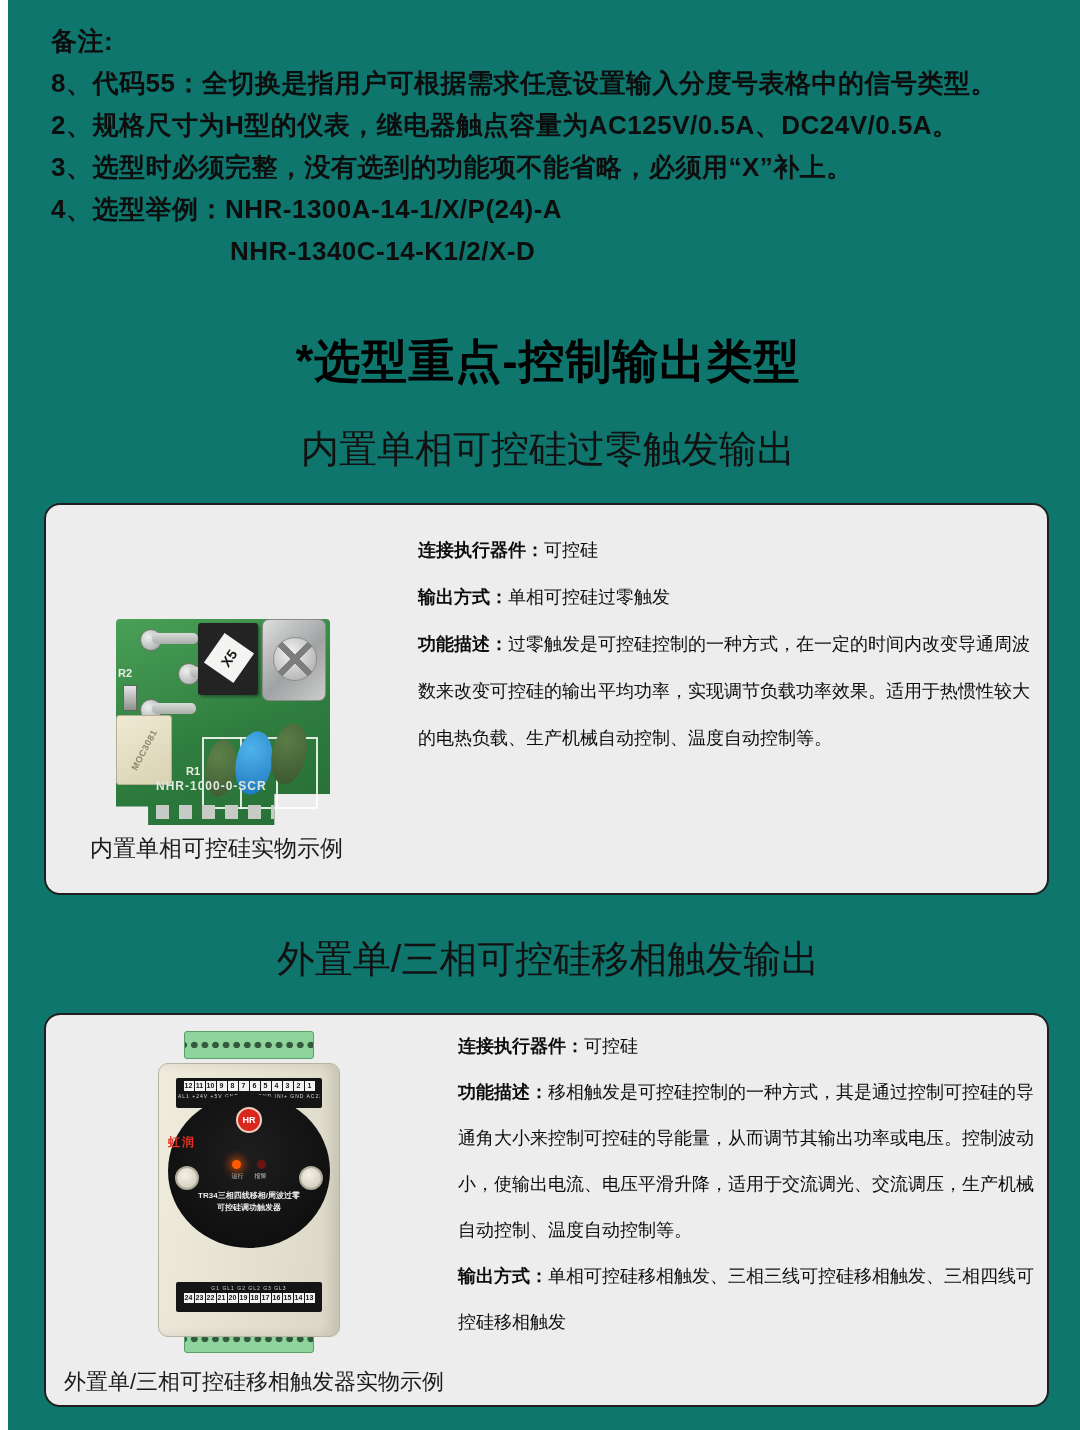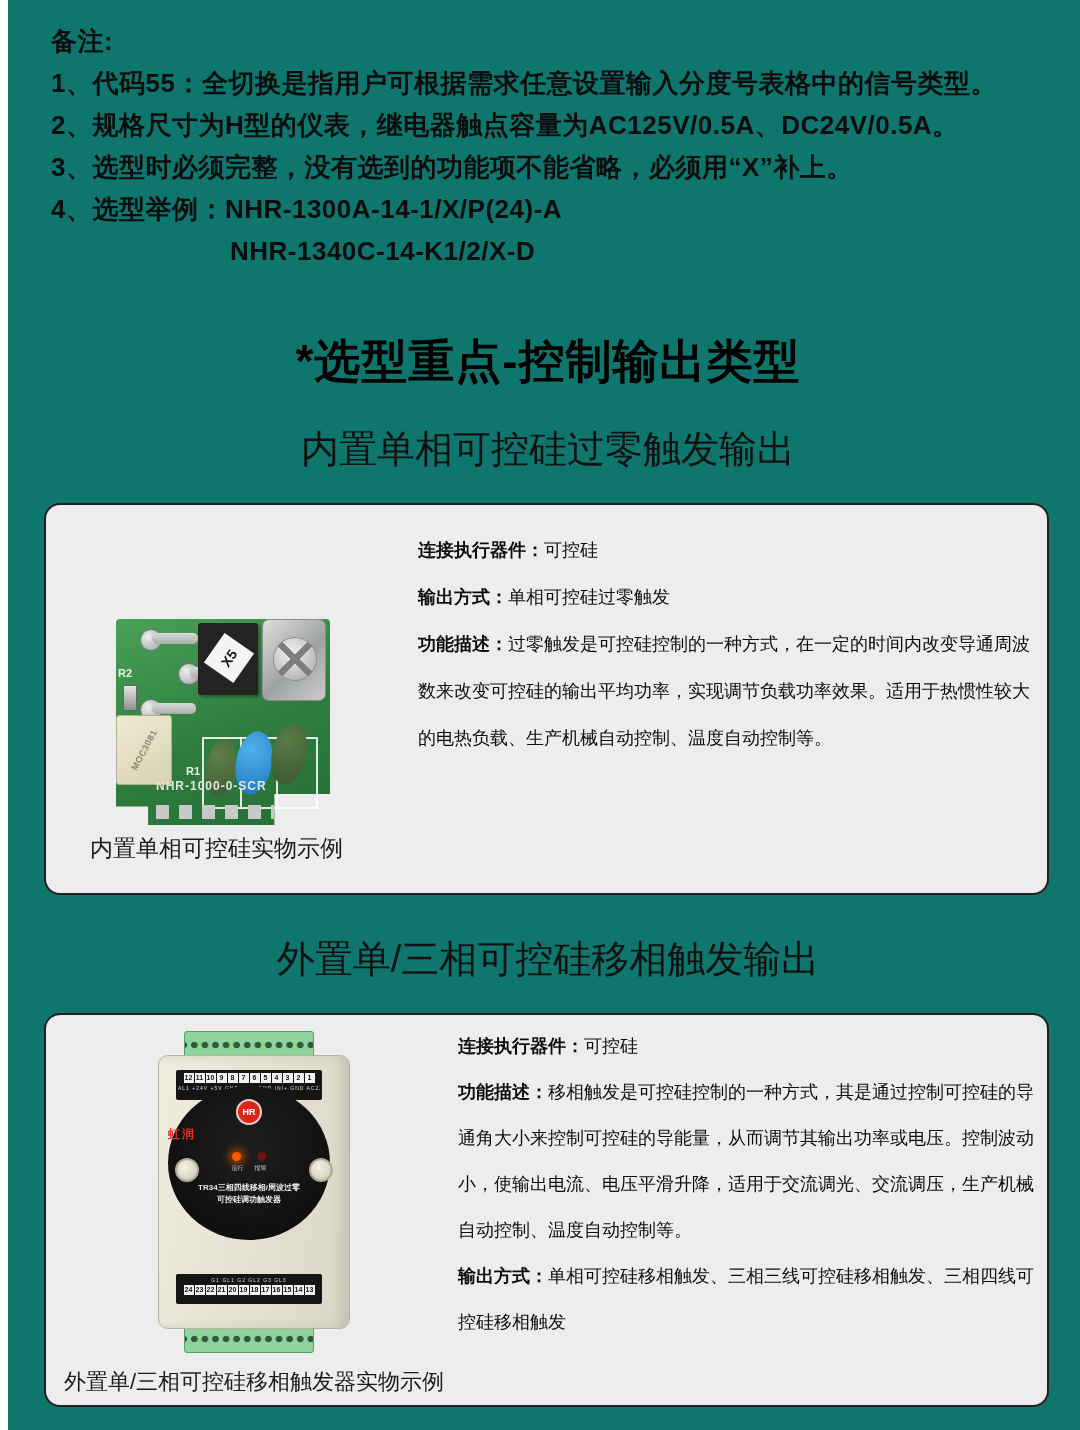--- a/index.html
+++ b/index.html
@@ -79,23 +79,23 @@
       background:repeating-linear-gradient(90deg,#c6cbc6 0 13px,transparent 13px 23px);}
 
   
   .device{position:absolute;left:112px;top:16px;width:180px;height:322px;}
   .term{position:absolute;left:26px;width:128px;height:26px;border-radius:3px;
       background-color:#8fd49c;border:1px solid #58a068;
       background-image:radial-gradient(circle,#33593d 3px,transparent 3.6px);
       background-size:10.6px 26px;background-position:4px 0;}
   .term.top{top:0;}
   .term.bottom{top:294px;}
-  .dev-body{position:absolute;left:0;top:24px;width:180px;height:272px;border-radius:10px;
+  .dev-body{position:absolute;left:0;top:32px;width:180px;height:272px;border-radius:10px;
       background:linear-gradient(100deg,#f0edde,#dbd7c6);border:1px solid #b7b3a2;
-      box-shadow:inset -8px 0 12px rgba(0,0,0,.10);padding-left:10px;}
+      box-shadow:inset -8px 0 12px rgba(0,0,0,.10);}
   .strip{position:absolute;left:17px;width:146px;background:#151515;border-radius:2px;
       box-sizing:border-box;padding:3px 2px 2px 2px;}
   .strip.top{top:14px;height:30px;}
   .strip.bottom{top:218px;height:30px;}
   .tcells{display:flex;gap:1px;justify-content:center;}
   .tcell{width:10px;height:10px;background:#f2f2f2;color:#111;font-size:7px;line-height:10px;
       text-align:center;font-weight:bold;}
   .strip-sub{font-size:5px;color:#d8d8d8;text-align:center;letter-spacing:1px;margin-top:2px;
       white-space:nowrap;overflow:hidden;}
   .strip.bottom .strip-sub{margin:0 0 2px 0;}
@@ -117,21 +117,21 @@
   .dev-hole.left{left:16px;}
   .dev-hole.right{right:16px;}
 </style>
 </head>
 <body>
 
 <div class="page">
 
   <section class="notes">
     <div>备注:</div>
-    <div>1、代码55：全切换是指用户可根据需求任意设置输入分度号表格中的信号类型。</div>
+    <div>8、代码55：全切换是指用户可根据需求任意设置输入分度号表格中的信号类型。</div>
     <div>2、规格尺寸为H型的仪表，继电器触点容量为AC125V/0.5A、DC24V/0.5A。</div>
     <div>3、选型时必须完整，没有选到的功能项不能省略，必须用“X”补上。</div>
     <div>4、选型举例：NHR-1300A-14-1/X/P(24)-A</div>
     <div class="note-cont">NHR-1340C-14-K1/2/X-D</div>
   </section>
 
   <h1 class="main-title">*选型重点-控制输出类型</h1>
 
   <h2 class="subtitle s1">内置单相可控硅过零触发输出</h2>
 

